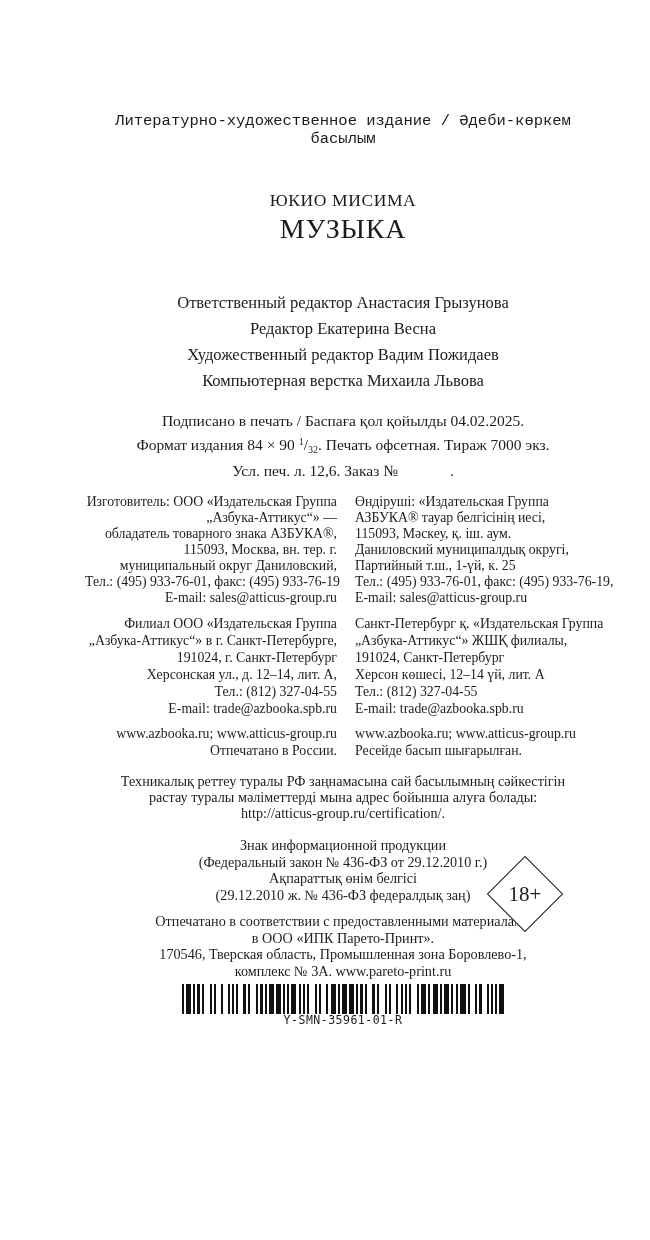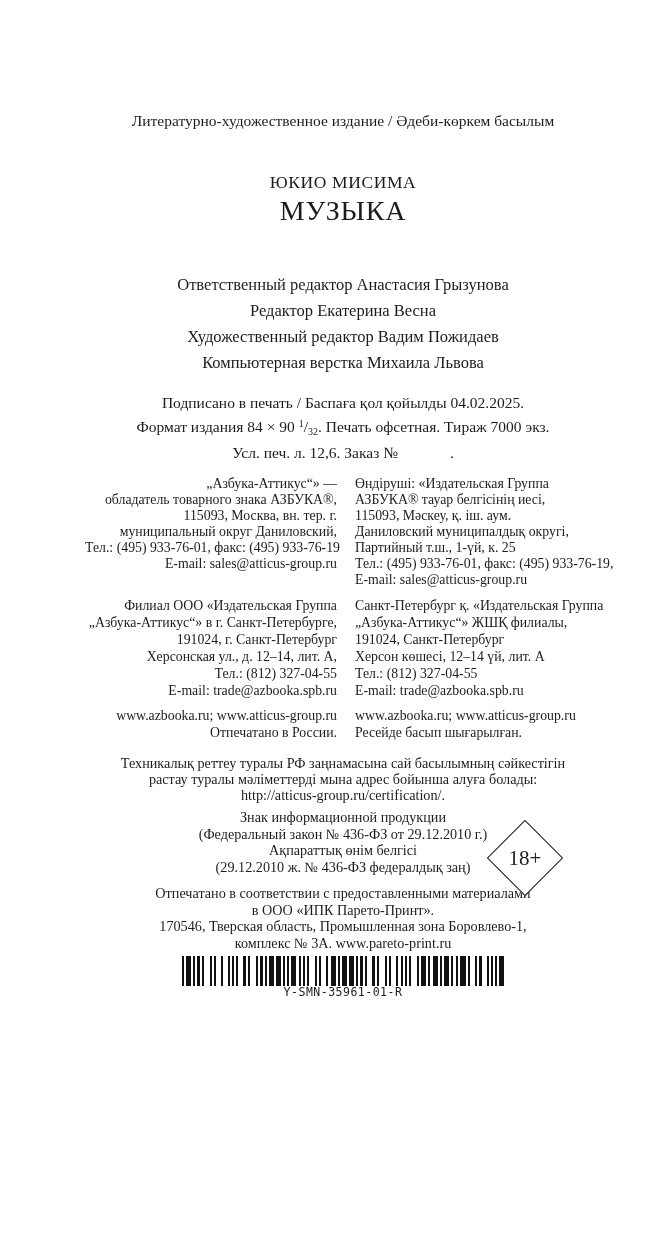--- a/index.html
+++ b/index.html
@@ -18,20 +18,21 @@
     position: relative;
     margin-left: 85px;
     width: 516px;
     padding-top: 112px;
   }
   .center { text-align: center; }
 
   .edition-line {
     font-size: 15.5px;
     line-height: 18px;
+    font-family: Liberation Mono, monospace;
   }
   .author {
     margin-top: 42px;
     font-size: 17.5px;
     line-height: 20px;
     letter-spacing: 0.6px;
   }
   .title {
     margin-top: 2px;
     font-size: 28px;
@@ -84,30 +85,30 @@
   .cols-web .line { line-height: 17px; }
 
   .certification {
     margin-top: 14px;
   }
   .certification .line {
     font-size: 14.2px;
     line-height: 16px;
   }
   .info-sign {
-    margin-top: 6px;
+    margin-top: 16px;
   }
   .info-sign .line {
     font-size: 14.2px;
     line-height: 16.5px;
   }
   .age-diamond {
     position: absolute;
     left: 402px;
-    top: 820px;
+    top: 856px;
     width: 76px;
     height: 76px;
   }
   .age-diamond .shape {
     position: absolute;
     inset: 11px;
     border: 1.5px solid #1c1c1c;
     transform: rotate(45deg);
     background: #fff;
   }
@@ -163,20 +164,21 @@
   </div>
 
   <div class="print-info center">
     <div class="line">Подписано в печать / Баспаға қол қойылды 04.02.2025.</div>
     <div class="line"><span>Формат издания 84 × 90 </span><sup>1</sup><span>/</span><sub>32</sub><span>. Печать офсетная. Тираж 7000 экз.</span></div>
     <div class="line"><span>Усл. печ. л. 12,6. Заказ №</span><span class="order-gap"></span><span>.</span></div>
   </div>
 
   <div class="cols cols-manufacturer">
     <div class="col-l">
+      <div class="line">Изготовитель: ООО «Издательская Группа</div>
       <div class="line">„Азбука-Аттикус“» —</div>
       <div class="line">обладатель товарного знака АЗБУКА®,</div>
       <div class="line">115093, Москва, вн. тер. г.</div>
       <div class="line">муниципальный округ Даниловский,</div>
       <div class="line">Тел.: (495) 933-76-01, факс: (495) 933-76-19</div>
       <div class="line">E-mail: sales@atticus-group.ru</div>
     </div>
     <div class="col-r">
       <div class="line">Өндіруші: «Издательская Группа</div>
       <div class="line">АЗБУКА® тауар белгісінің иесі,</div>

